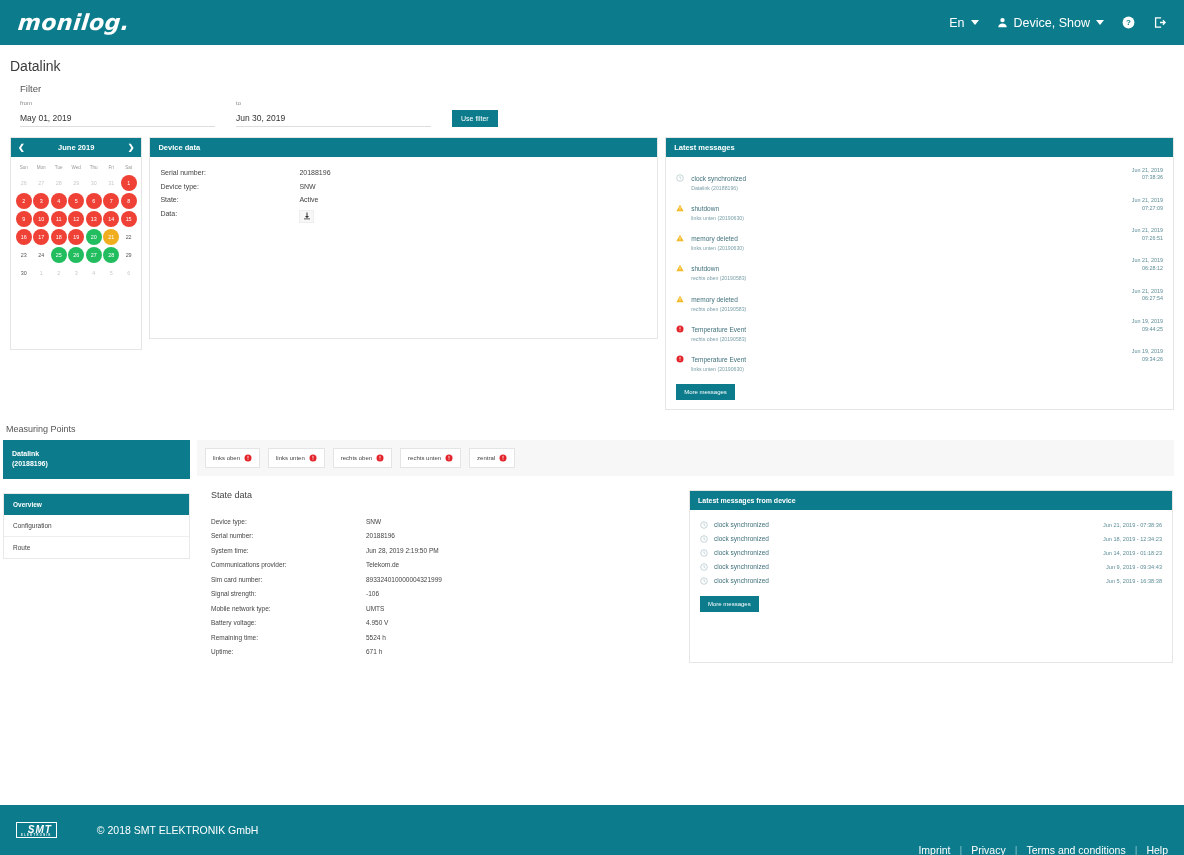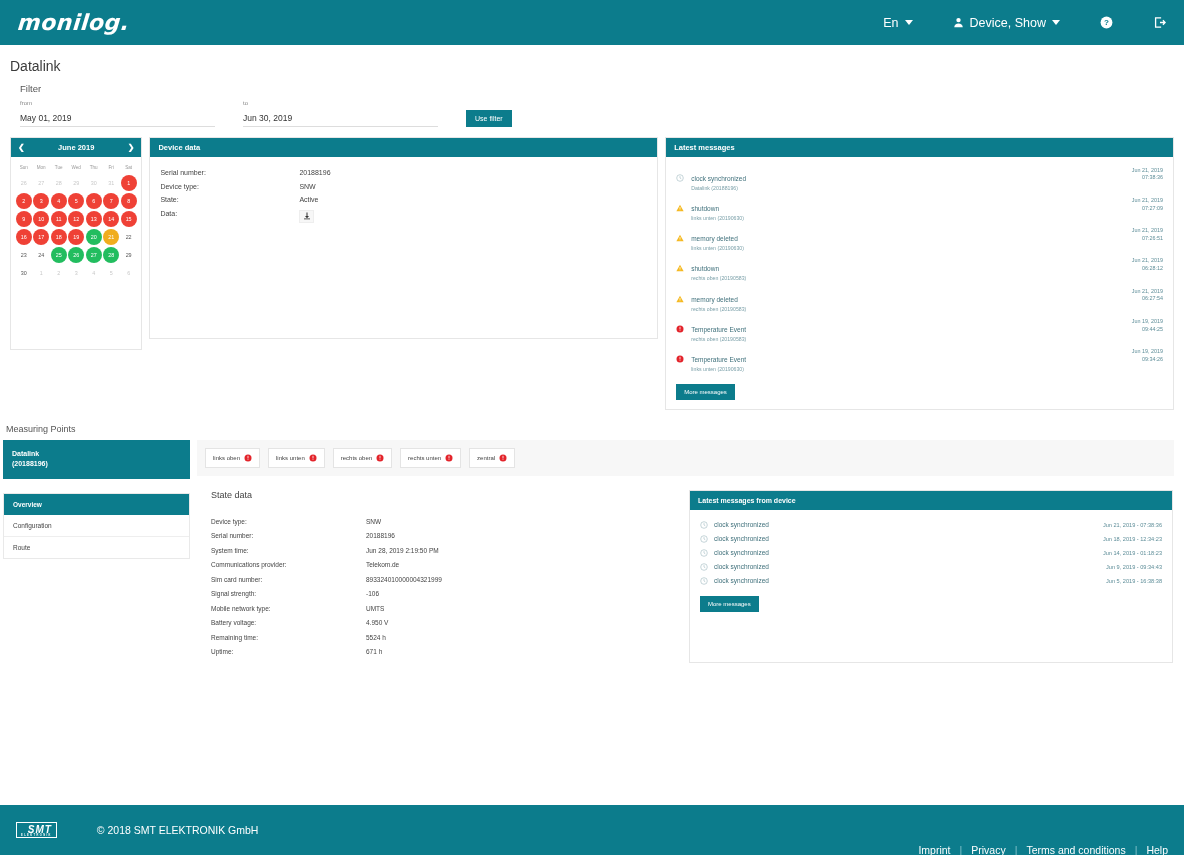--- a/index.html
+++ b/index.html
@@ -16,38 +16,38 @@
   .topbar {
     height: 45px; background: #0c7c8c; flex: 0 0 45px;
     display: flex; align-items: center; justify-content: space-between;
     padding: 0 18px;
   }
   .logo {
     color: #fff; font-size: 22px; font-weight: bold; letter-spacing: .5px;
     font-style: italic; font-family: "DejaVu Sans", sans-serif;
     transform: skewX(-6deg);
   }
-  .topnav { display: flex; align-items: center; gap: 40px; }
+  .topnav { display: flex; align-items: center; gap: 18px; }
   .topnav-item {
     color: #fff; font-size: 12.5px; display: flex; align-items: center; gap: 6px;
     cursor: pointer; white-space: nowrap;
   }
   .caret { width: 0; height: 0; border-left: 4.5px solid transparent; border-right: 4.5px solid transparent;
            border-top: 5px solid #fff; display: inline-block; }
   .ic { display: inline-flex; align-items: center; justify-content: center; }
   .ic svg { display: block; }
 
   
   .main { flex: 1 1 auto; background: #fff; padding: 0; position: relative; }
 
   .page-title { font-size: 14px; color: #3b3b3b; padding: 13px 10px 0 10px; font-weight: normal; }
 
   .filter-wrap { padding: 9px 10px 0 20px; }
   .filter-label { font-size: 9.5px; color: #555; margin-bottom: 6px; }
-  .filter-row { display: flex; align-items: flex-end; gap: 16px; }
+  .filter-row { display: flex; align-items: flex-end; gap: 9px; }
   .field { width: 195px; margin-right: 12px; }
   .field-label { font-size: 6px; color: #888; margin-bottom: 1px; }
   .field-input {
     font-size: 8.5px; color: #333; border: 0; border-bottom: 1px solid #ddd;
     padding-bottom: 3px; width: 100%; background: transparent; outline: none;
   }
   .btn-teal {
     background: #0c7c8c; color: #fff; border: 0; font-size: 7px;
     padding: 5px 9px; cursor: pointer; font-family: "Liberation Sans", sans-serif;
   }

